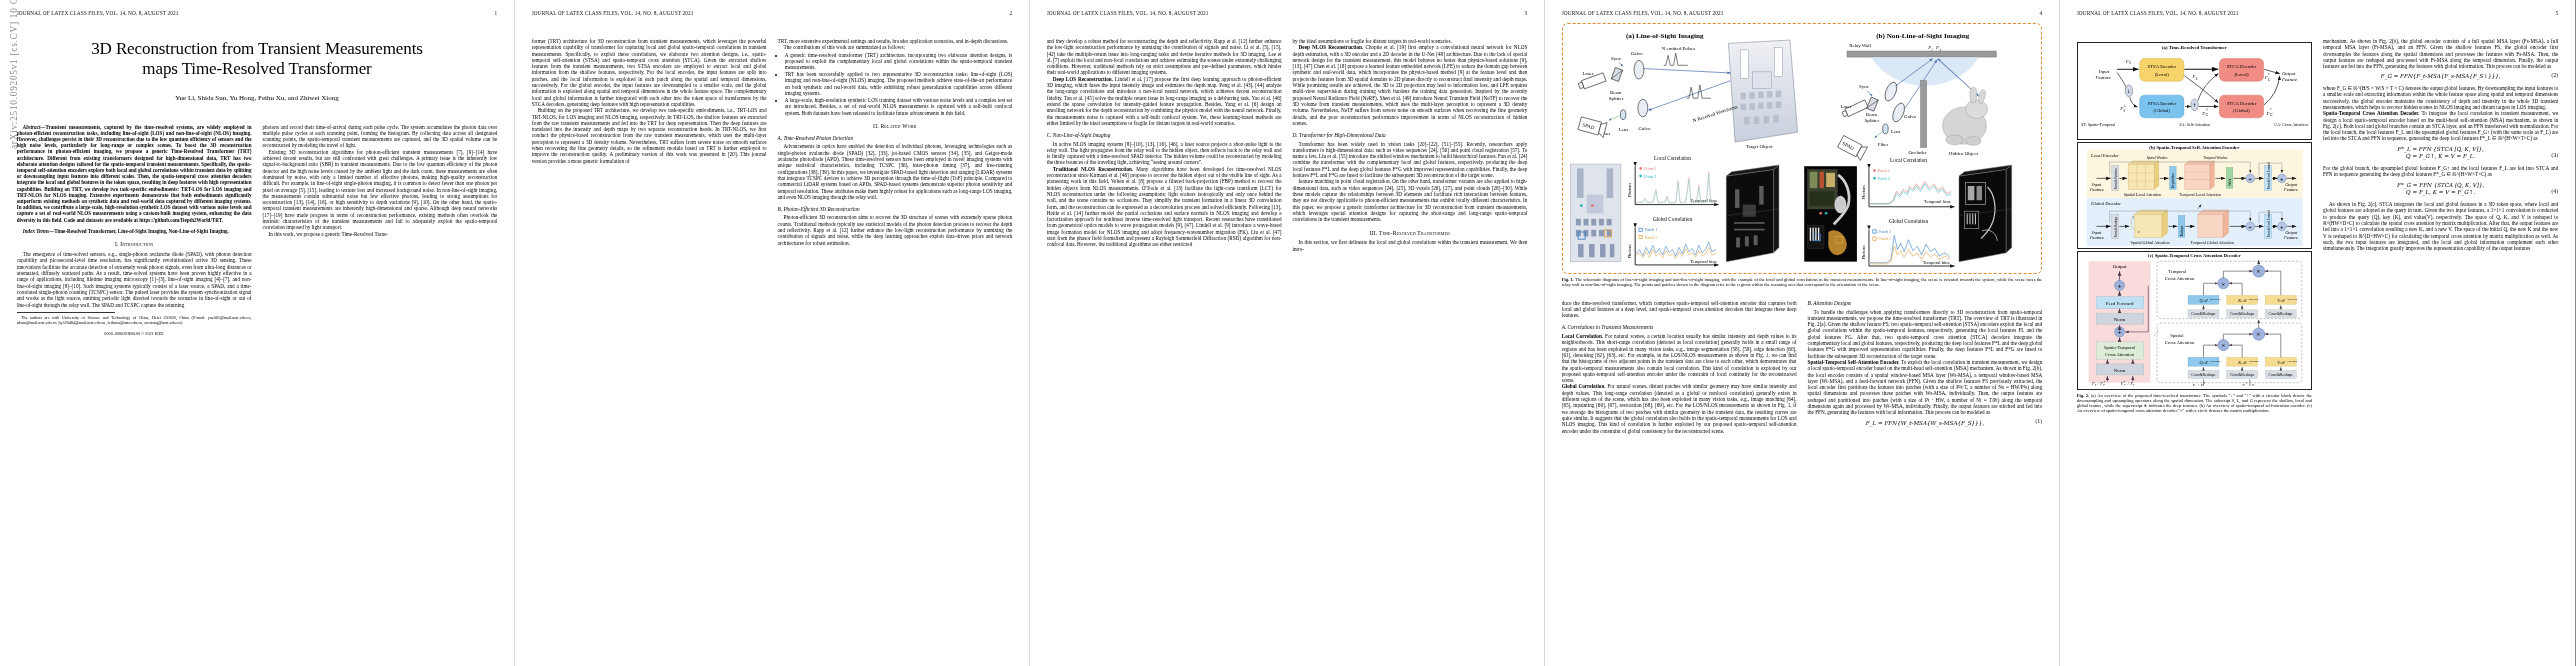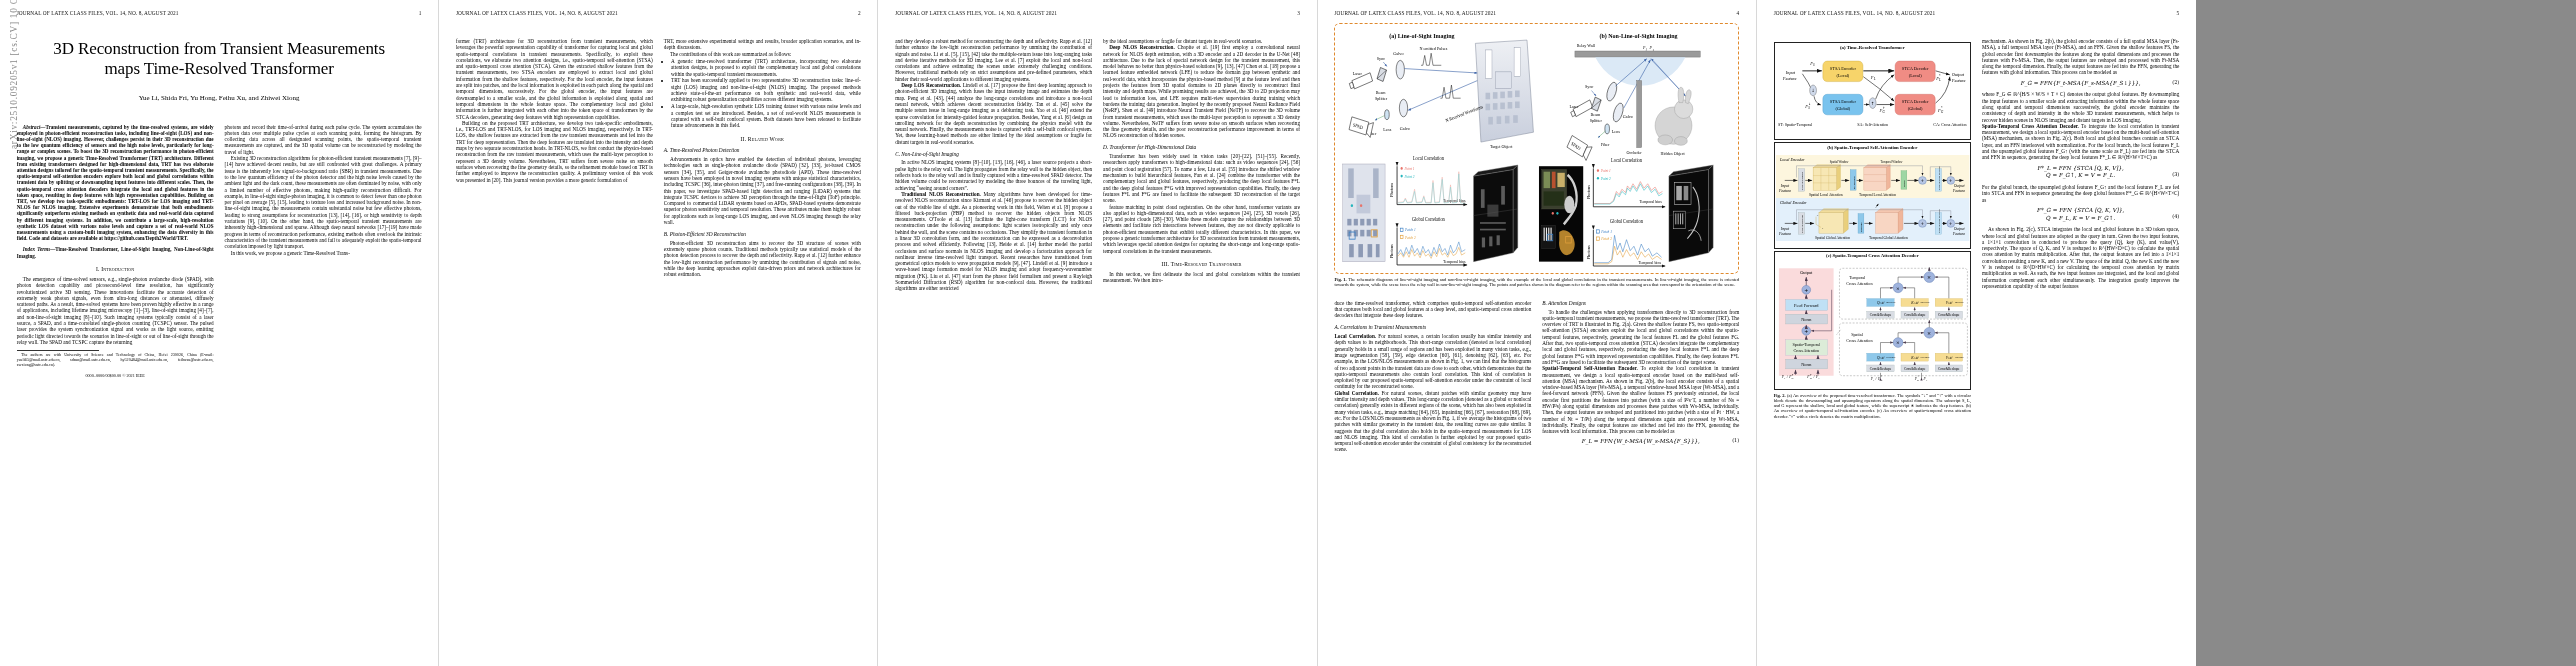--- a/index.html
+++ b/index.html
@@ -1,17 +1,17 @@
 <!DOCTYPE html>
 <html style="font-size:9px"><head>
 <meta charset="utf-8">
 <style>
   html,body{margin:0;padding:0;background:#8a8a8a;}
   body{width:2576px;height:667px;overflow:hidden;font-family:"Liberation Serif",serif;}
-  .sheet{display:flex;width:2196px;height:667px;}
+  .sheet{display:flex;width:2576px;height:667px;}
   .page{position:relative;width:515px;height:667px;background:#ffffff;box-sizing:border-box;
         padding:10px 16.7px 0 16.7px;overflow:hidden;border-right:0.6px solid #d8d8d8;}
   .page-inner{position:relative;width:100%;height:100%;}
   .runhead{display:flex;justify-content:space-between;align-items:baseline;
            font-size:5.3px;letter-spacing:0.1px;color:#111;font-family:"Liberation Serif",serif;
            margin-bottom:2.2px;}
   .runhead .jtitle{font-variant:small-caps;letter-spacing:0.1px;}
   .runhead .pno{font-size:5.3px;}
   .title{text-align:center;font-size:17px;line-height:1.18;margin:23px 0 0 0;font-weight:400;
          letter-spacing:-0.1px;}
@@ -64,21 +64,21 @@
     <div class="page-inner">
       <div class="arxiv">arXiv:2510.09205v1  [cs.CV]  10 Oct 2025</div>
       <div class="runhead">
         <span class="jtitle">JOURNAL OF LATEX CLASS FILES, VOL. 14, NO. 8, AUGUST 2021</span>
         <span class="pno">1</span>
       </div>
       <h1 class="title">
         <span>3D Reconstruction from Transient Measurements</span><br>
         <span>maps Time-Resolved Transformer</span>
       </h1>
-      <div class="authors">Yue Li, Shida Fri, Yu Hong, Feihu Xu, and Zhiwei Xiong</div>
+      <div class="authors">Yue Li, Shida Sun, Yu Hong, Feihu Xu, and Zhiwei Xiong</div>
 
       <div class="cols" style="margin-top:22px;">
         <div class="col">
           <p class="abstract"><span class="lead">Abstract—</span><span>Transient measurements, captured by the time-resolved systems, are widely employed in photon-efficient reconstruction tasks, including line-of-sight (LOS) and non-line-of-sight (NLOS) imaging. However, challenges persist in their 3D reconstruction due to the low quantum efficiency of sensors and the high noise levels, particularly for long-range or complex scenes. To boost the 3D reconstruction performance in photon-efficient imaging, we propose a generic Time-Resolved Transformer (TRT) architecture. Different from existing transformers designed for high-dimensional data, TRT has two elaborate attention designs tailored for the spatio-temporal transient measurements. Specifically, the spatio-temporal self-attention encoders explore both local and global correlations within transient data by splitting or downsampling input features into different scales. Then, the spatio-temporal cross attention decoders integrate the local and global features in the token space, resulting in deep features with high representation capabilities. Building on TRT, we develop two task-specific embodiments: TRT-LOS for LOS imaging and TRT-NLOS for NLOS imaging. Extensive experiments demonstrate that both embodiments significantly outperform existing methods on synthetic data and real-world data captured by different imaging systems. In addition, we contribute a large-scale, high-resolution synthetic LOS dataset with various noise levels and capture a set of real-world NLOS measurements using a custom-built imaging system, enhancing the data diversity in this field. Code and datasets are available at https://github.com/Depth2World/TRT.</span></p>
           <p class="idxterms"><span class="lead">Index Terms—</span><span>Time-Resolved Transformer, Line-of-Sight Imaging, Non-Line-of-Sight Imaging.</span></p>
           <h2 class="sec">I.  Introduction</h2>
           <p>The emergence of time-solved sensors, e.g., single-photon avalanche diode (SPAD), with photon detection capability and picosecond-level time resolution, has significantly revolutionized active 3D sensing. These innovations facilitate the accurate detection of extremely weak photon signals, even from ultra-long distances or attenuated, diffusely scattered paths. As a result, time-solved systems have been proven highly effective in a range of applications, including lifetime imaging microscopy [1]–[3], line-of-sight imaging [4]–[7], and non-line-of-sight imaging [8]–[10]. Such imaging systems typically consist of a laser source, a SPAD, and a time-correlated single-photon counting (TCSPC) sensor. The pulsed laser provides the system synchronization signal and works as the light source, emitting periodic light directed towards the scenarios in line-of-sight or out of line-of-sight through the relay wall. The SPAD and TCSPC capture the returning</p>
           <hr class="footsep">
           <p class="foot">The authors are with University of Science and Technology of China, Hefei 230026, China (E-mail: yueli65@mail.ustc.edu.cn, sdsun@mail.ustc.edu.cn, hy520484@mail.ustc.edu.cn, feihuxu@ustc.edu.cn, zwxiong@ustc.edu.cn).</p>
           <div class="copyline">0000–0000/00$00.00 © 2021 IEEE</div>

